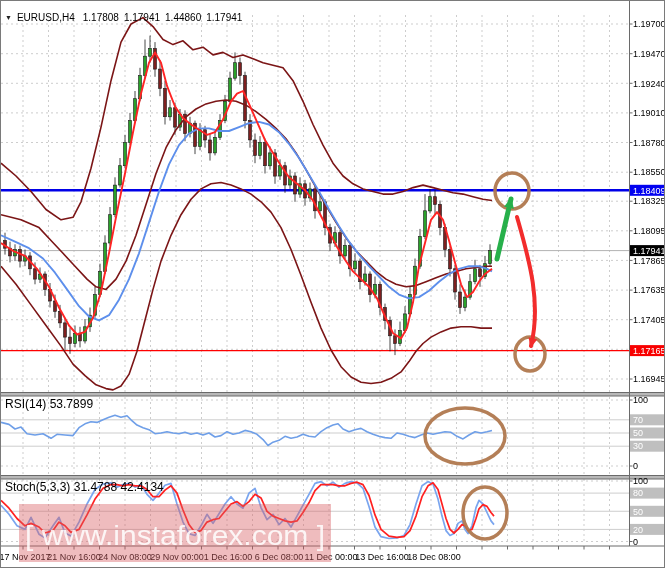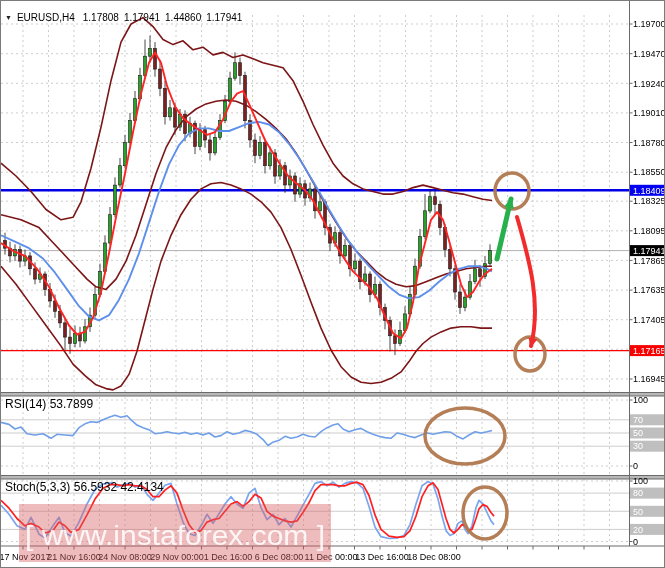--- a/index.html
+++ b/index.html
@@ -469,14 +469,14 @@
   <div class="titlebar">
     <span class="dd">▼</span>
     <span class="sym">EURUSD,H4</span>
     <span class="q">1.17808</span>
     <span class="q">1.17941</span>
     <span class="q">1.44860</span>
     <span class="q">1.17941</span>
   </div>
 
   <div class="panel-label rsi">RSI(14) 53.7899</div>
-  <div class="panel-label stoch">Stoch(5,3,3) 56.5932 42.4134</div>
+  <div class="panel-label stoch">Stoch(5,3,3) 31.4788 42.4134</div>
 </div>
 
 </body></html>

